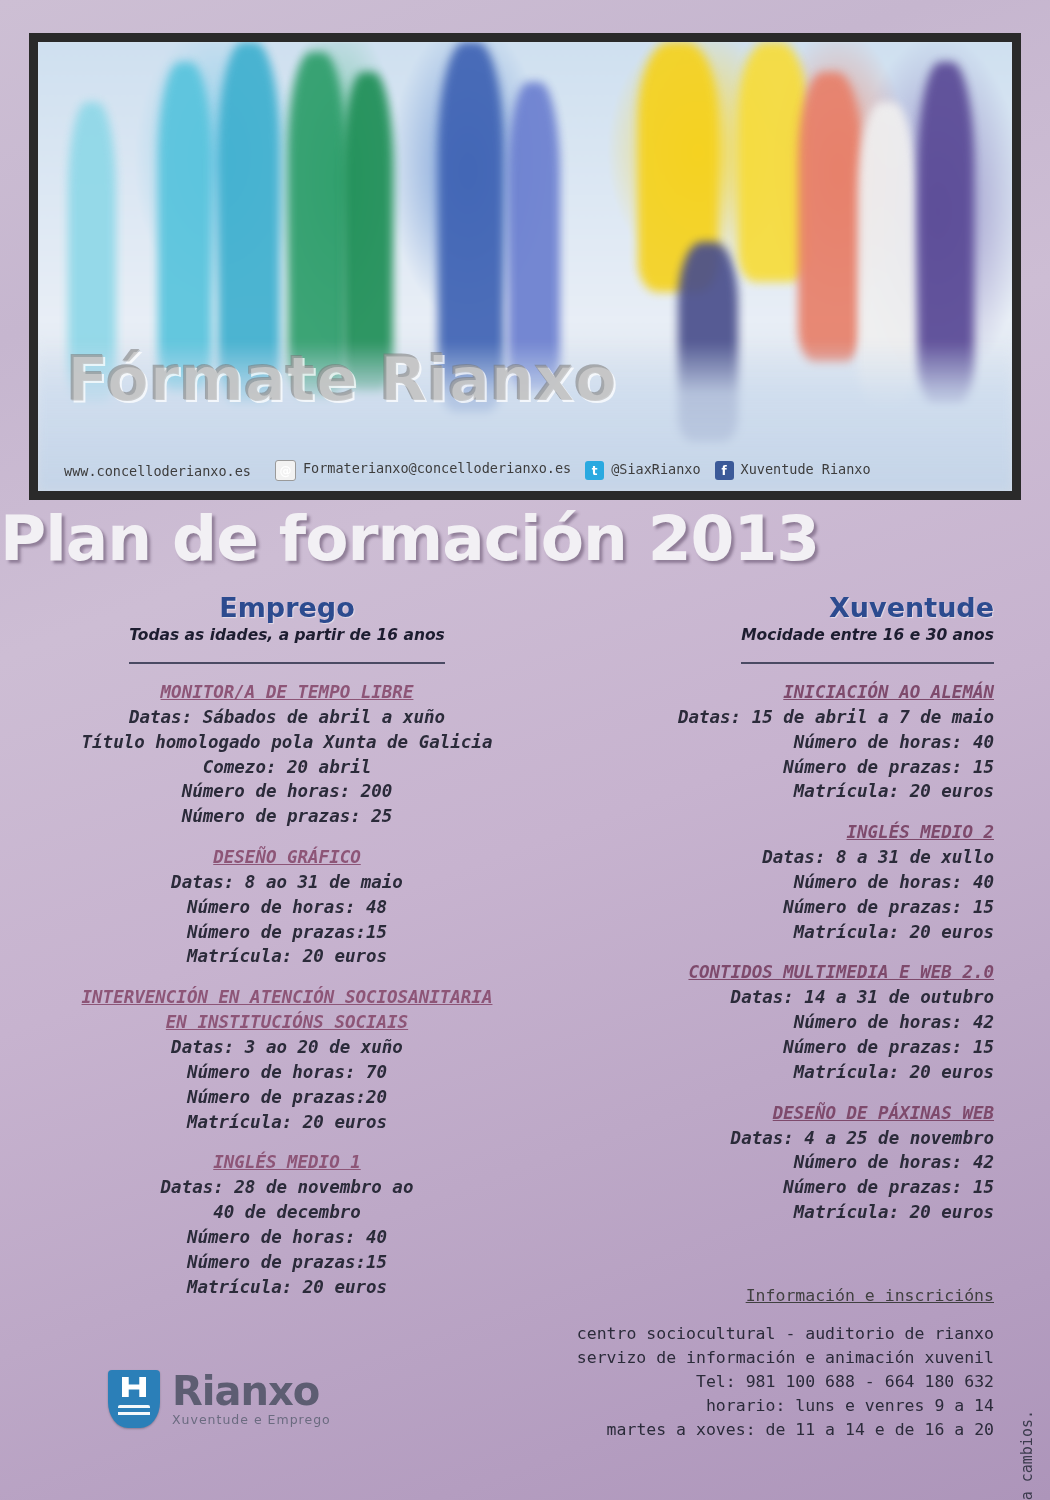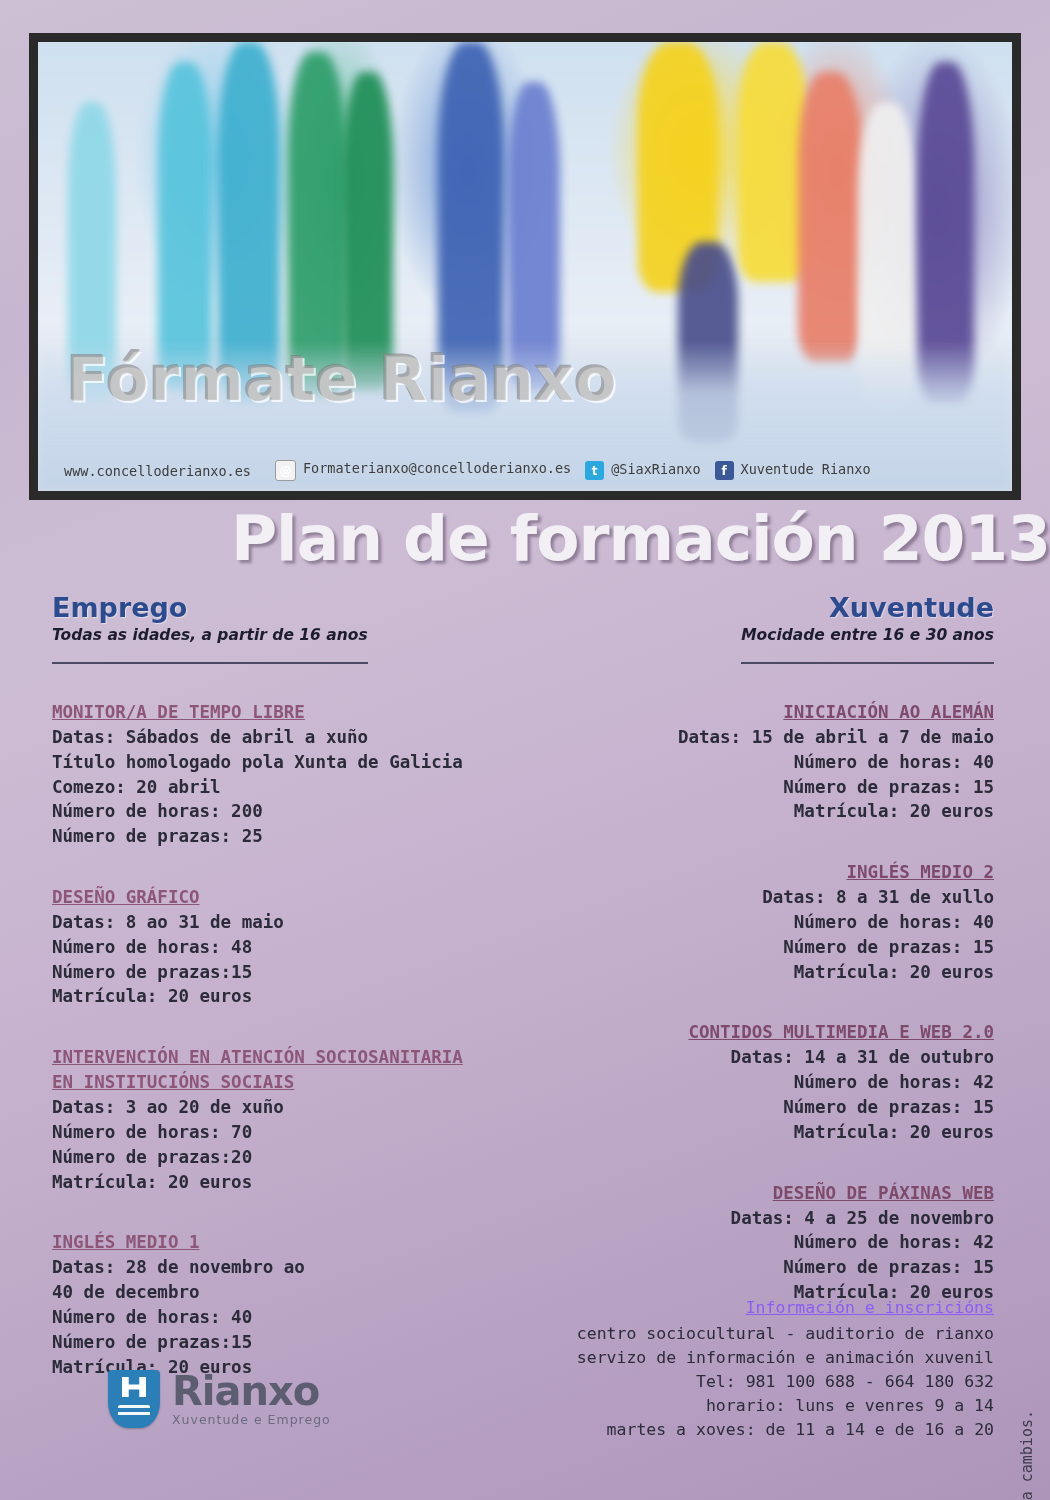--- a/index.html
+++ b/index.html
@@ -108,35 +108,36 @@
   .ico-mail { background: #f2f2f2; color:#6a6a6a; border:1px solid #9a9a9a; }
   .ico-tw { background: #2aa9e0; }
   .ico-fb { background: #3b5998; }
   .contact-web { margin-right: 10px; }
 
   
   .main-title {
     position: absolute;
     left: 0; right: 0;
     top: 502px;
-    text-align: right;
+    text-align: left;
     font-family: "DejaVu Sans", sans-serif;
     font-weight: bold;
     font-size: 63px;
     color: #f2f0f4;
     letter-spacing: -1px;
     text-shadow: 3px 3px 3px rgba(70,50,80,0.45);
   }
 
   
   .col-left {
     position: absolute;
     left: 52px;
     top: 592px;
     width: 470px;
+    text-align: center;
   }
   .col-right {
     position: absolute;
     right: 56px;
     top: 592px;
     width: 470px;
     text-align: right;
   }
 
   .col-head {
@@ -153,22 +154,23 @@
     font-style: italic;
     font-size: 15.5px;
     color: #1d1d30;
     border-bottom: 2px solid #4a4a63;
     display: inline-block;
     padding-bottom: 18px;
     margin-top: 3px;
   }
 
   .course {
-    margin-top: 36px;
+    margin-top: 16px;
     line-height: 1.42;
+    font-style: italic;
   }
   .course-title {
     font-family: "DejaVu Sans Mono", monospace;
     font-weight: bold;
     font-size: 17.5px;
     color: #8d5577;
     text-decoration: underline;
     display: block;
   }
   .course-title.two-line span { display: block; }
@@ -191,24 +193,24 @@
     right: 56px;
     bottom: 58px;
     width: 470px;
     text-align: right;
     font-family: "DejaVu Sans Mono", monospace;
     font-size: 16.5px;
     color: #2b2b3a;
     line-height: 1.45;
   }
   .info-title {
-    color: #8b5cf6;
+    color: #404040;
     text-decoration: underline;
     display: block;
-    margin-bottom: 2px;
+    margin-bottom: 14px;
   }
 
   
   .vertical-note {
     position: absolute;
     right: 14px;
     bottom: 90px;
     transform-origin: 100% 100%;
     transform: rotate(-90deg) translate(0, 0);
     font-family: "DejaVu Sans Mono", monospace;

